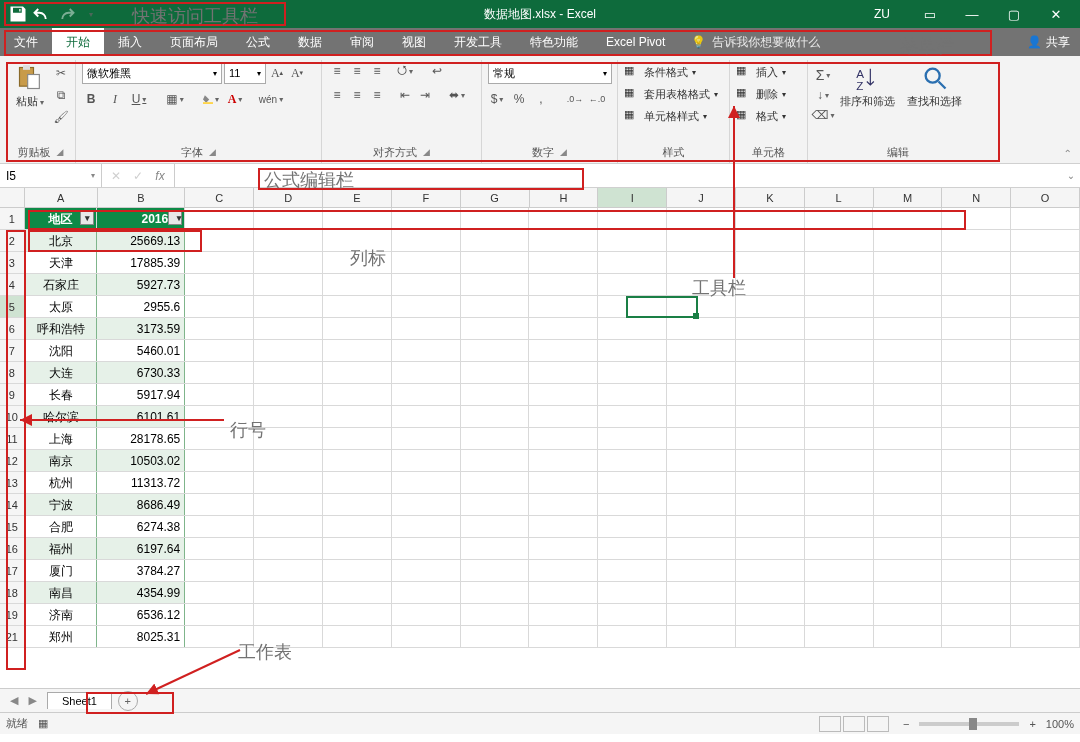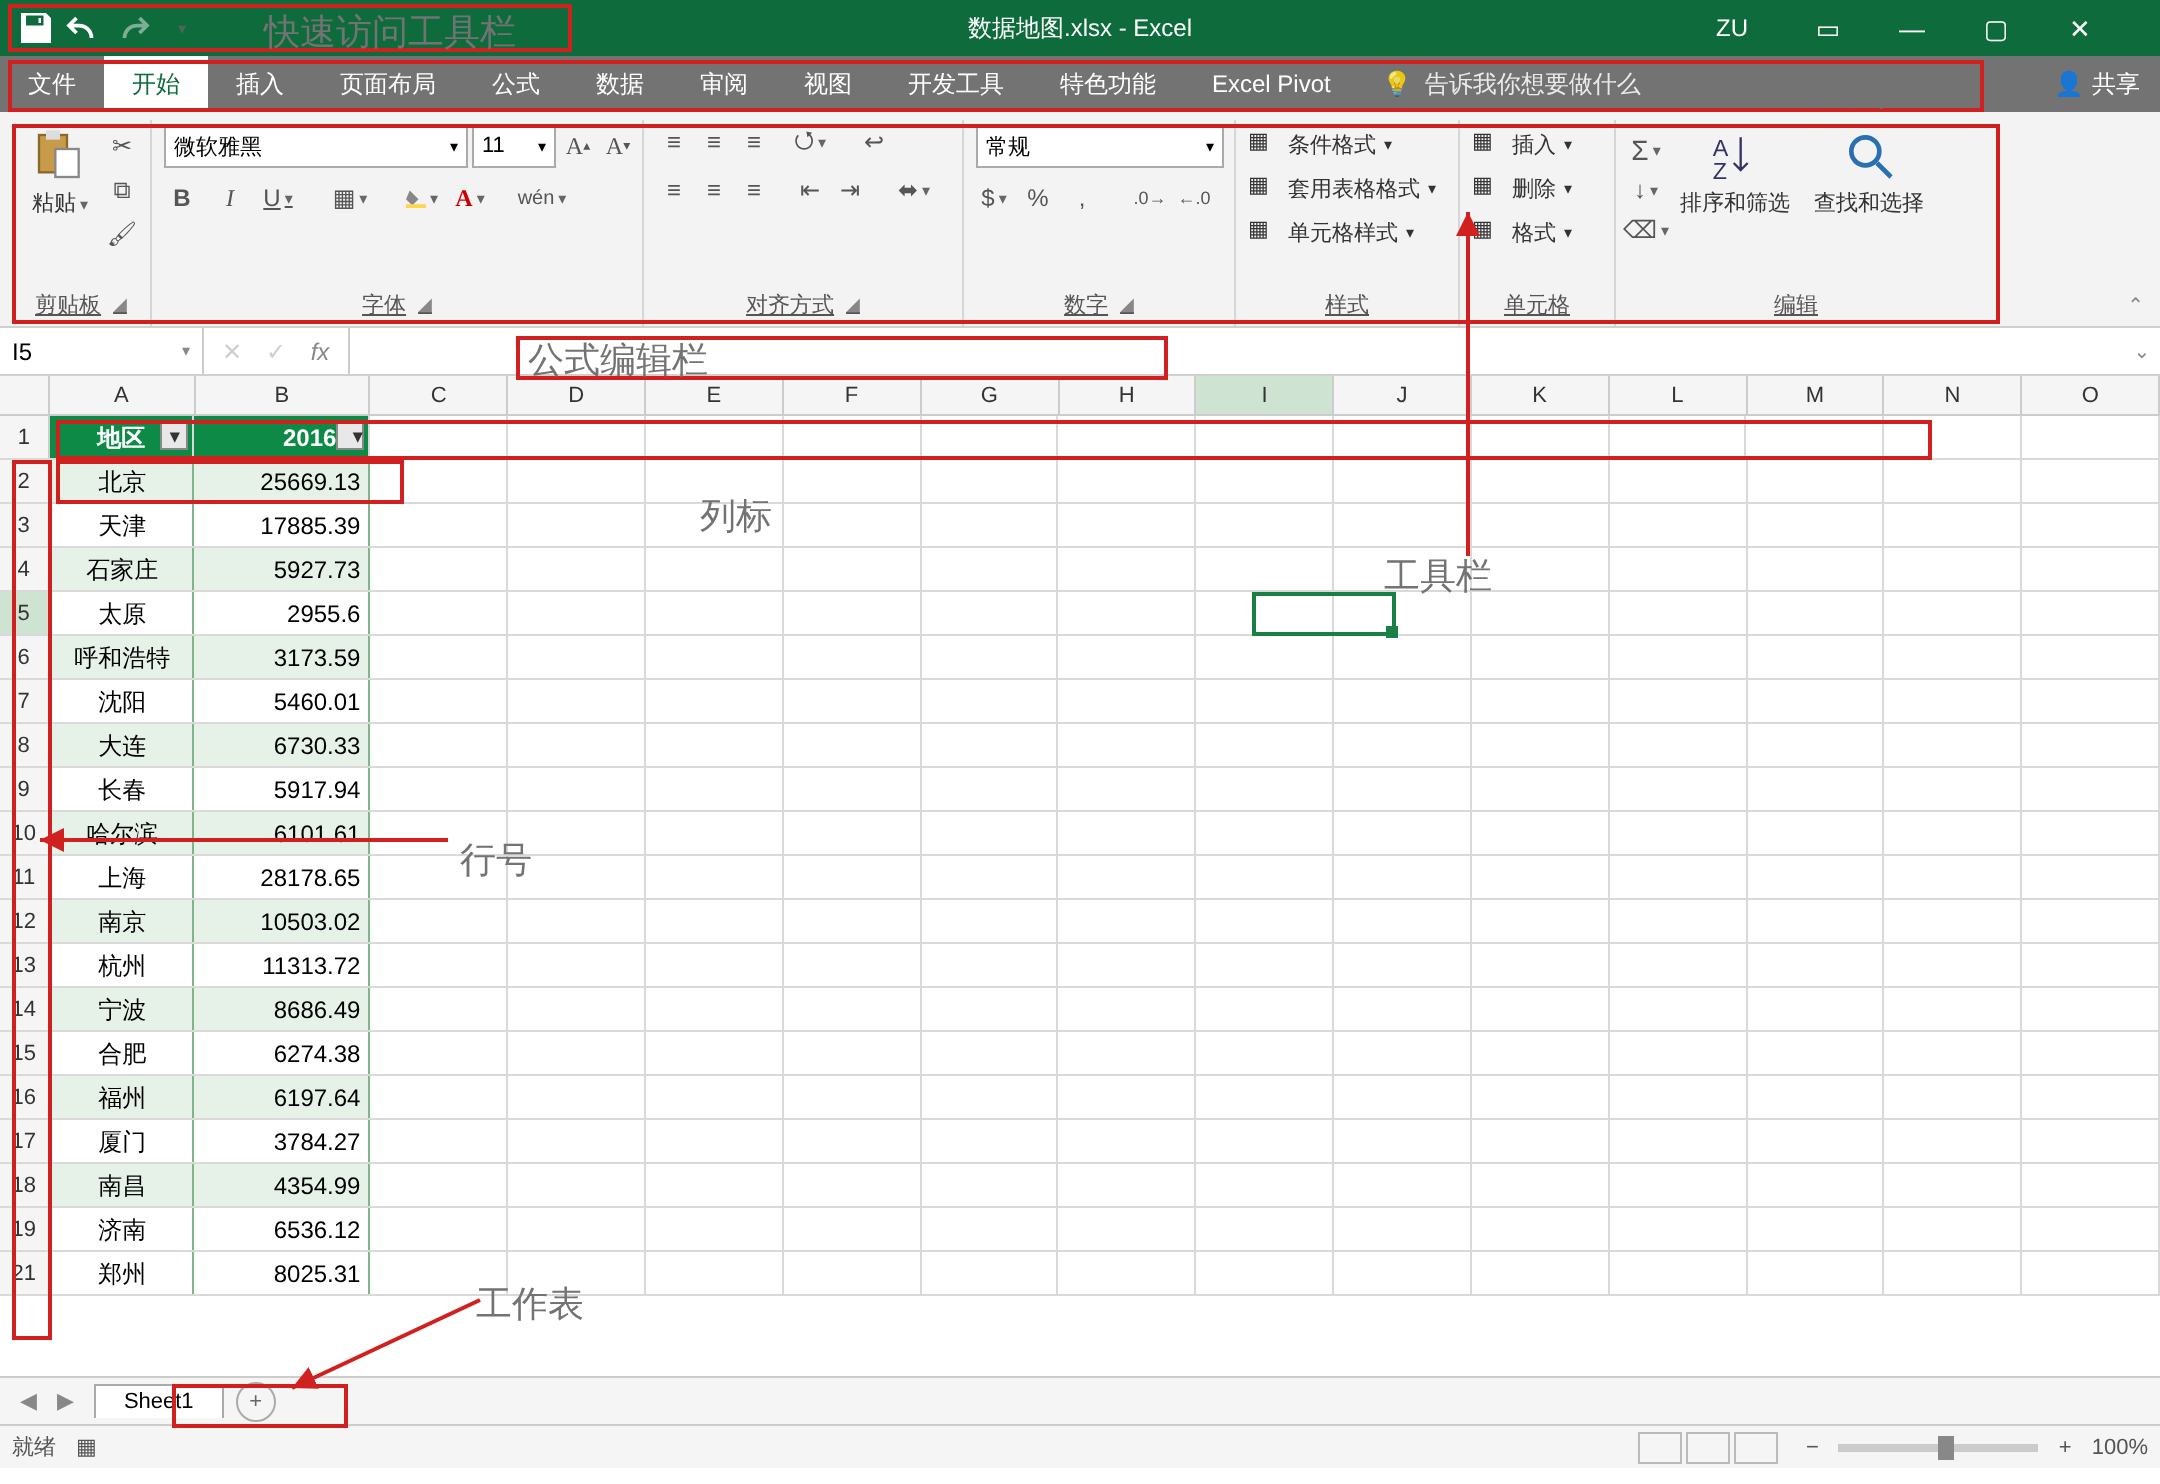--- a/index.html
+++ b/index.html
@@ -3,45 +3,45 @@
 <meta charset="utf-8">
 <style>
 * { box-sizing: border-box; margin: 0; padding: 0; font-family: "Microsoft YaHei", Arial, sans-serif; }
 body { width: 1080px; height: 742px; overflow: hidden; background: #fff; position: relative; font-size: 12px; }
 
 
 .titlebar { height: 28px; background: #0e6b3c; display: flex; align-items: center; color: #fff; position: relative; }
 .titlebar .qat { display: flex; align-items: center; gap: 4px; padding: 0 8px; }
 .titlebar .qat span { width: 20px; height: 20px; display: inline-flex; align-items: center; justify-content: center; font-size: 14px; cursor: pointer; }
 .titlebar .title { position: absolute; left: 50%; transform: translateX(-50%); font-size: 12px; }
-.titlebar .winctrl { margin-left: auto; display: flex; align-items: center; gap: 2px; padding-right: 20px; }
+.titlebar .winctrl { margin-left: auto; display: flex; align-items: center; gap: 2px; padding-right: 4px; }
 .titlebar .winctrl span { width: 40px; height: 28px; display: inline-flex; align-items: center; justify-content: center; font-size: 13px; cursor: pointer; }
 
 
 .menubar { height: 28px; background: #737373; display: flex; align-items: stretch; color: #fff; font-size: 12px; position: relative; }
 .menubar .tab { padding: 0 14px; display: flex; align-items: center; cursor: pointer; }
 .menubar .tab.active { background: #fff; color: #0e6b3c; }
 .menubar .tell { display: flex; align-items: center; gap: 6px; margin-left: 12px; opacity: .85; }
 .menubar .share { position: absolute; right: 10px; top: 0; bottom: 0; display: flex; align-items: center; gap: 4px; }
 
 
 .ribbon { height: 108px; background: #f3f3f3; border-bottom: 1px solid #d0d0d0; display: flex; position: relative; padding: 4px 6px 0; }
 .group { border-right: 1px solid #d6d6d6; padding: 2px 6px 2px 6px; display: flex; flex-direction: column; justify-content: space-between; }
 .group .gbody { display: flex; align-items: flex-start; gap: 4px; flex: 1; }
-.group .glabel { text-align: center; font-size: 11px; color: #555; height: 18px; display: flex; align-items: center; justify-content: center; gap: 6px; text-decoration: underline; }
+.group .glabel { text-align: center; font-size: 11px; color: #555; height: 18px; display: flex; align-items: center; justify-content: center; gap: 6px; }
 .group .glabel .dlg { font-size: 9px; color: #888; cursor: pointer; }
 
 .vbtn { display: flex; flex-direction: column; align-items: center; gap: 2px; padding: 2px 4px; cursor: pointer; }
 .vbtn .ico { width: 28px; height: 28px; }
 .vbtn .lbl { font-size: 11px; color: #333; }
 .mini { width: 18px; height: 18px; display: inline-flex; align-items: center; justify-content: center; font-size: 12px; color: #555; cursor: pointer; border: 1px solid transparent; }
 .dd::after { content: "▾"; font-size: 8px; margin-left: 2px; color: #666; }
 
 .fontsel { height: 22px; font-size: 11px; border: 1px solid #aaa; background: #fff; padding: 0 4px; display: inline-flex; align-items: center; }
-.fontsel.name { width: 152px; } .fontsel.size { width: 42px; }
+.fontsel.name { width: 140px; } .fontsel.size { width: 42px; }
 .row { display: flex; align-items: center; gap: 2px; }
 
 .styleline { display: flex; align-items: center; gap: 4px; font-size: 11px; color: #333; cursor: pointer; height: 20px; }
 .styleline .ic { width: 16px; height: 16px; }
 
 .collapse-caret { position: absolute; right: 8px; bottom: 4px; font-size: 10px; color: #888; cursor: pointer; }
 
 
 .fxbar { height: 24px; border-bottom: 1px solid #d0d0d0; display: flex; align-items: stretch; }
 .namebox { width: 102px; border-right: 1px solid #ccc; display: flex; align-items: center; padding: 0 6px; font-size: 12px; background: #fff; }

